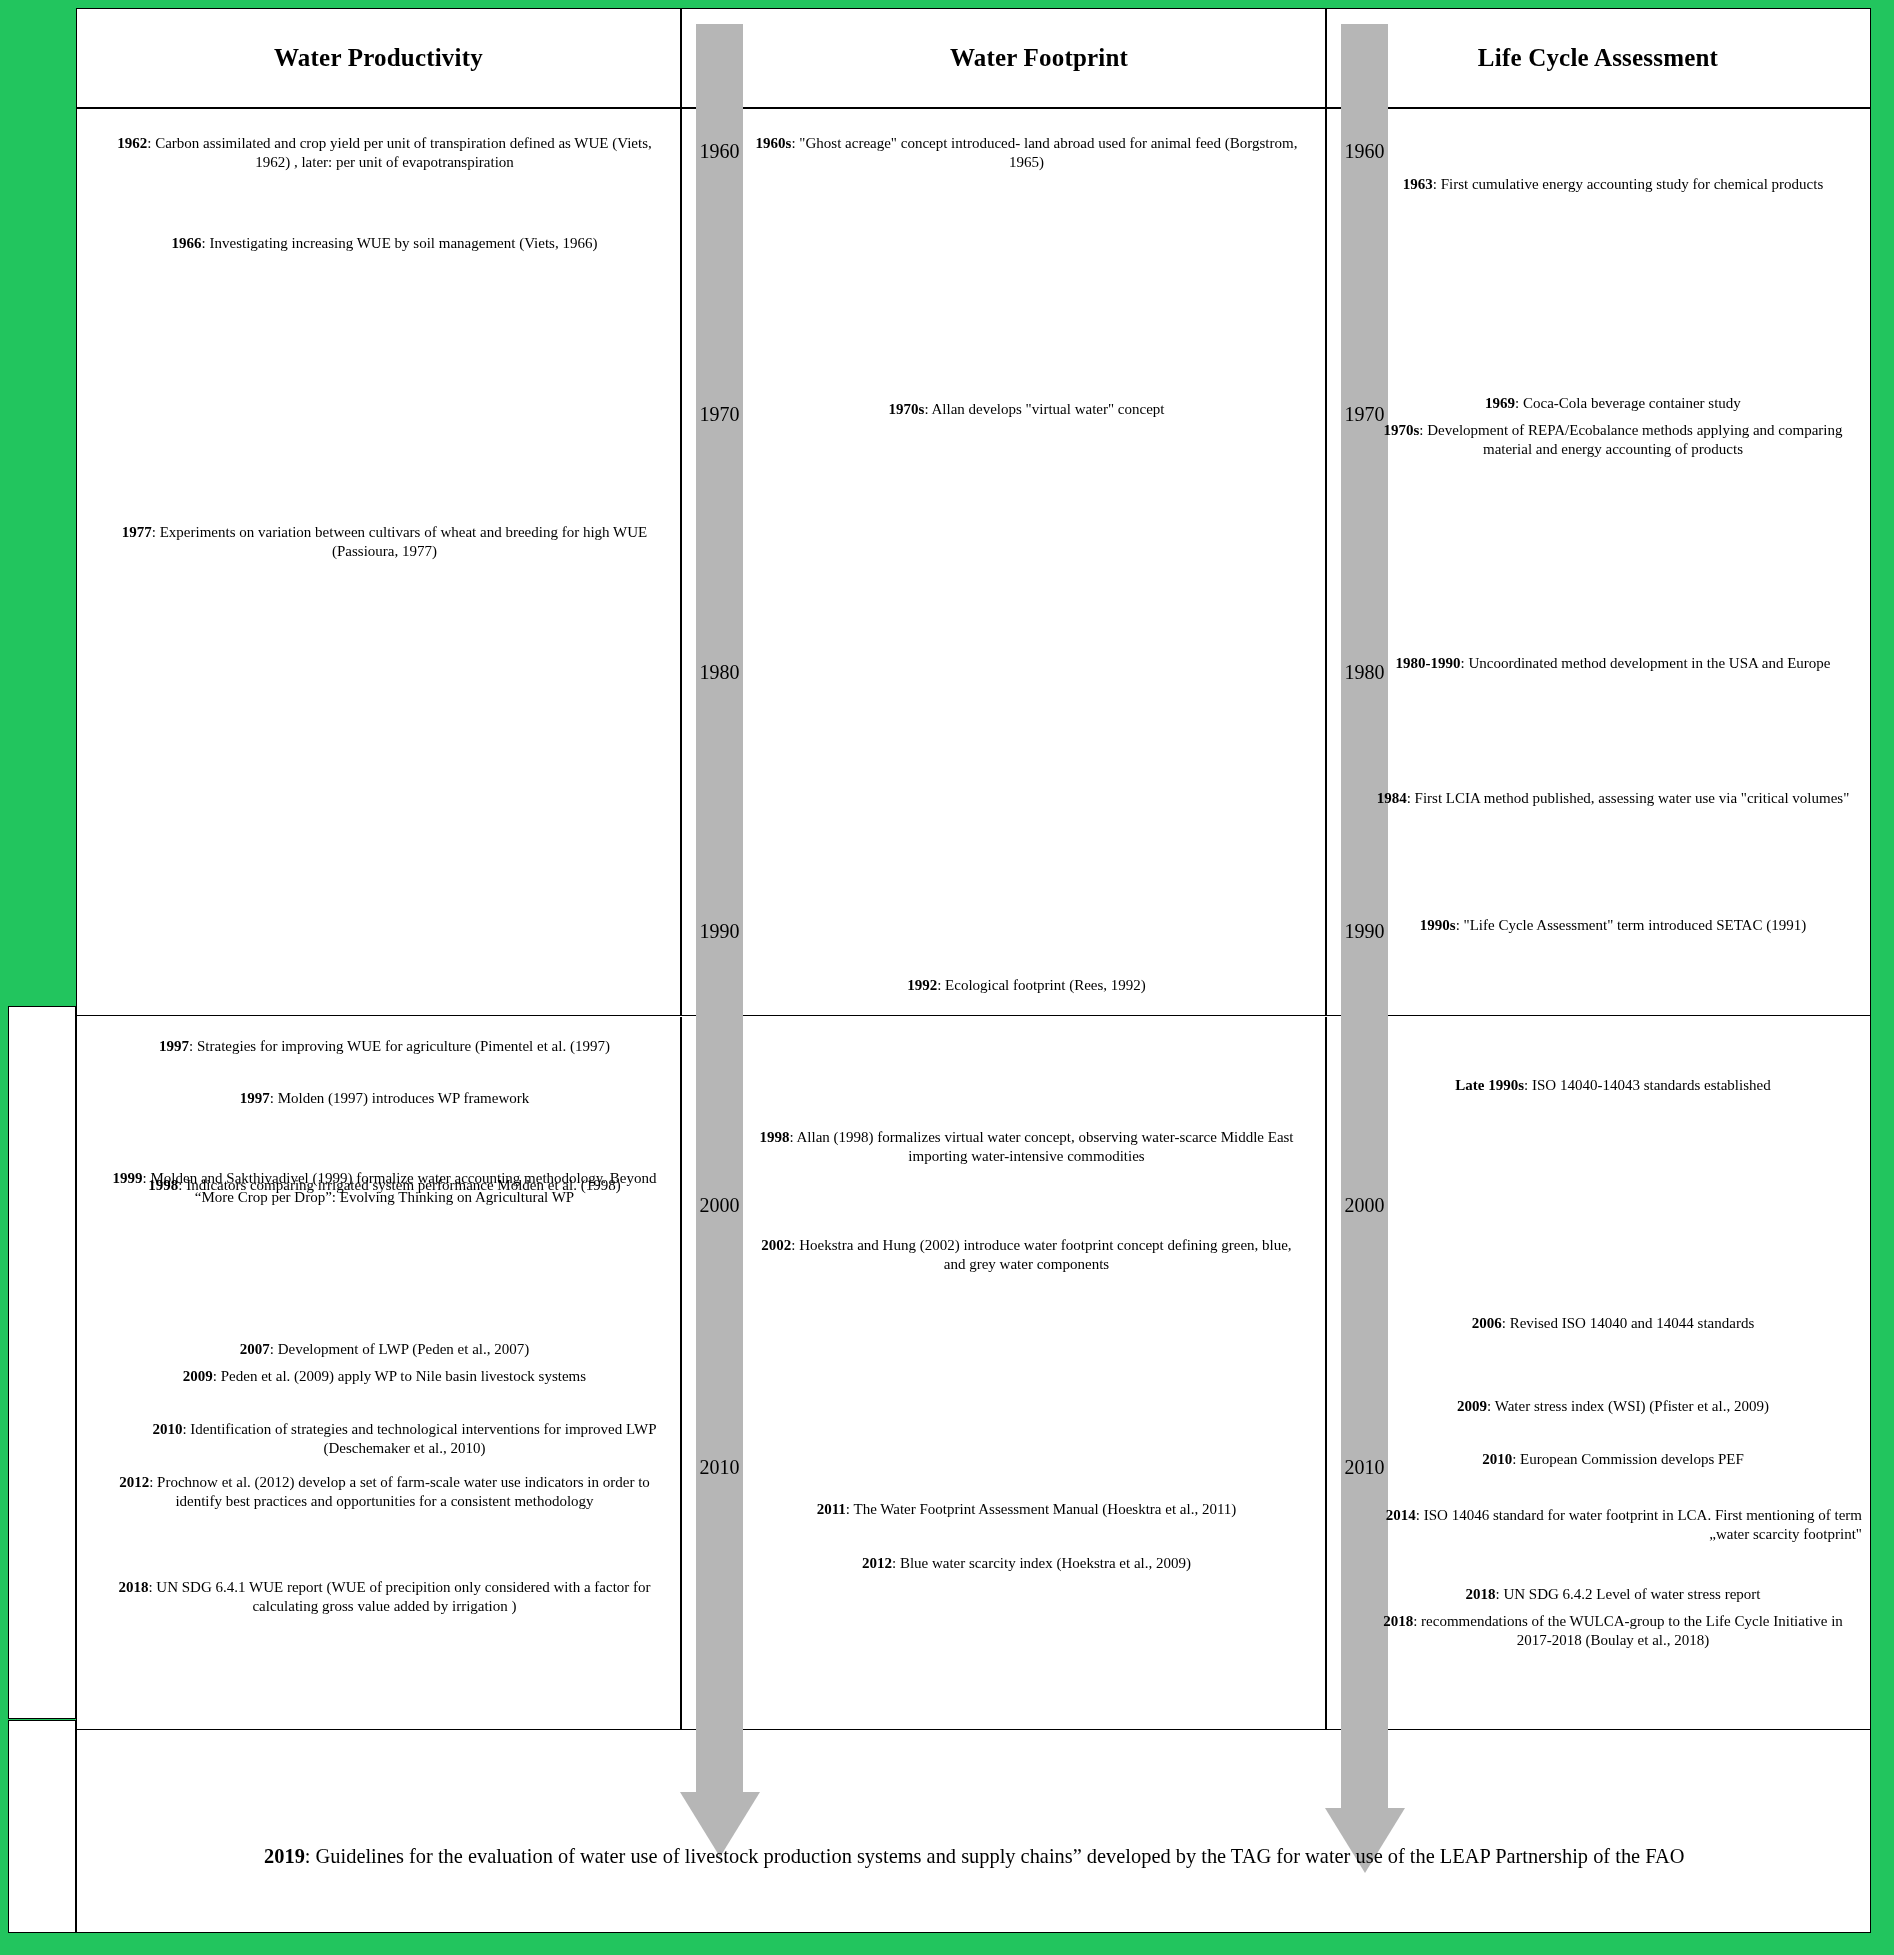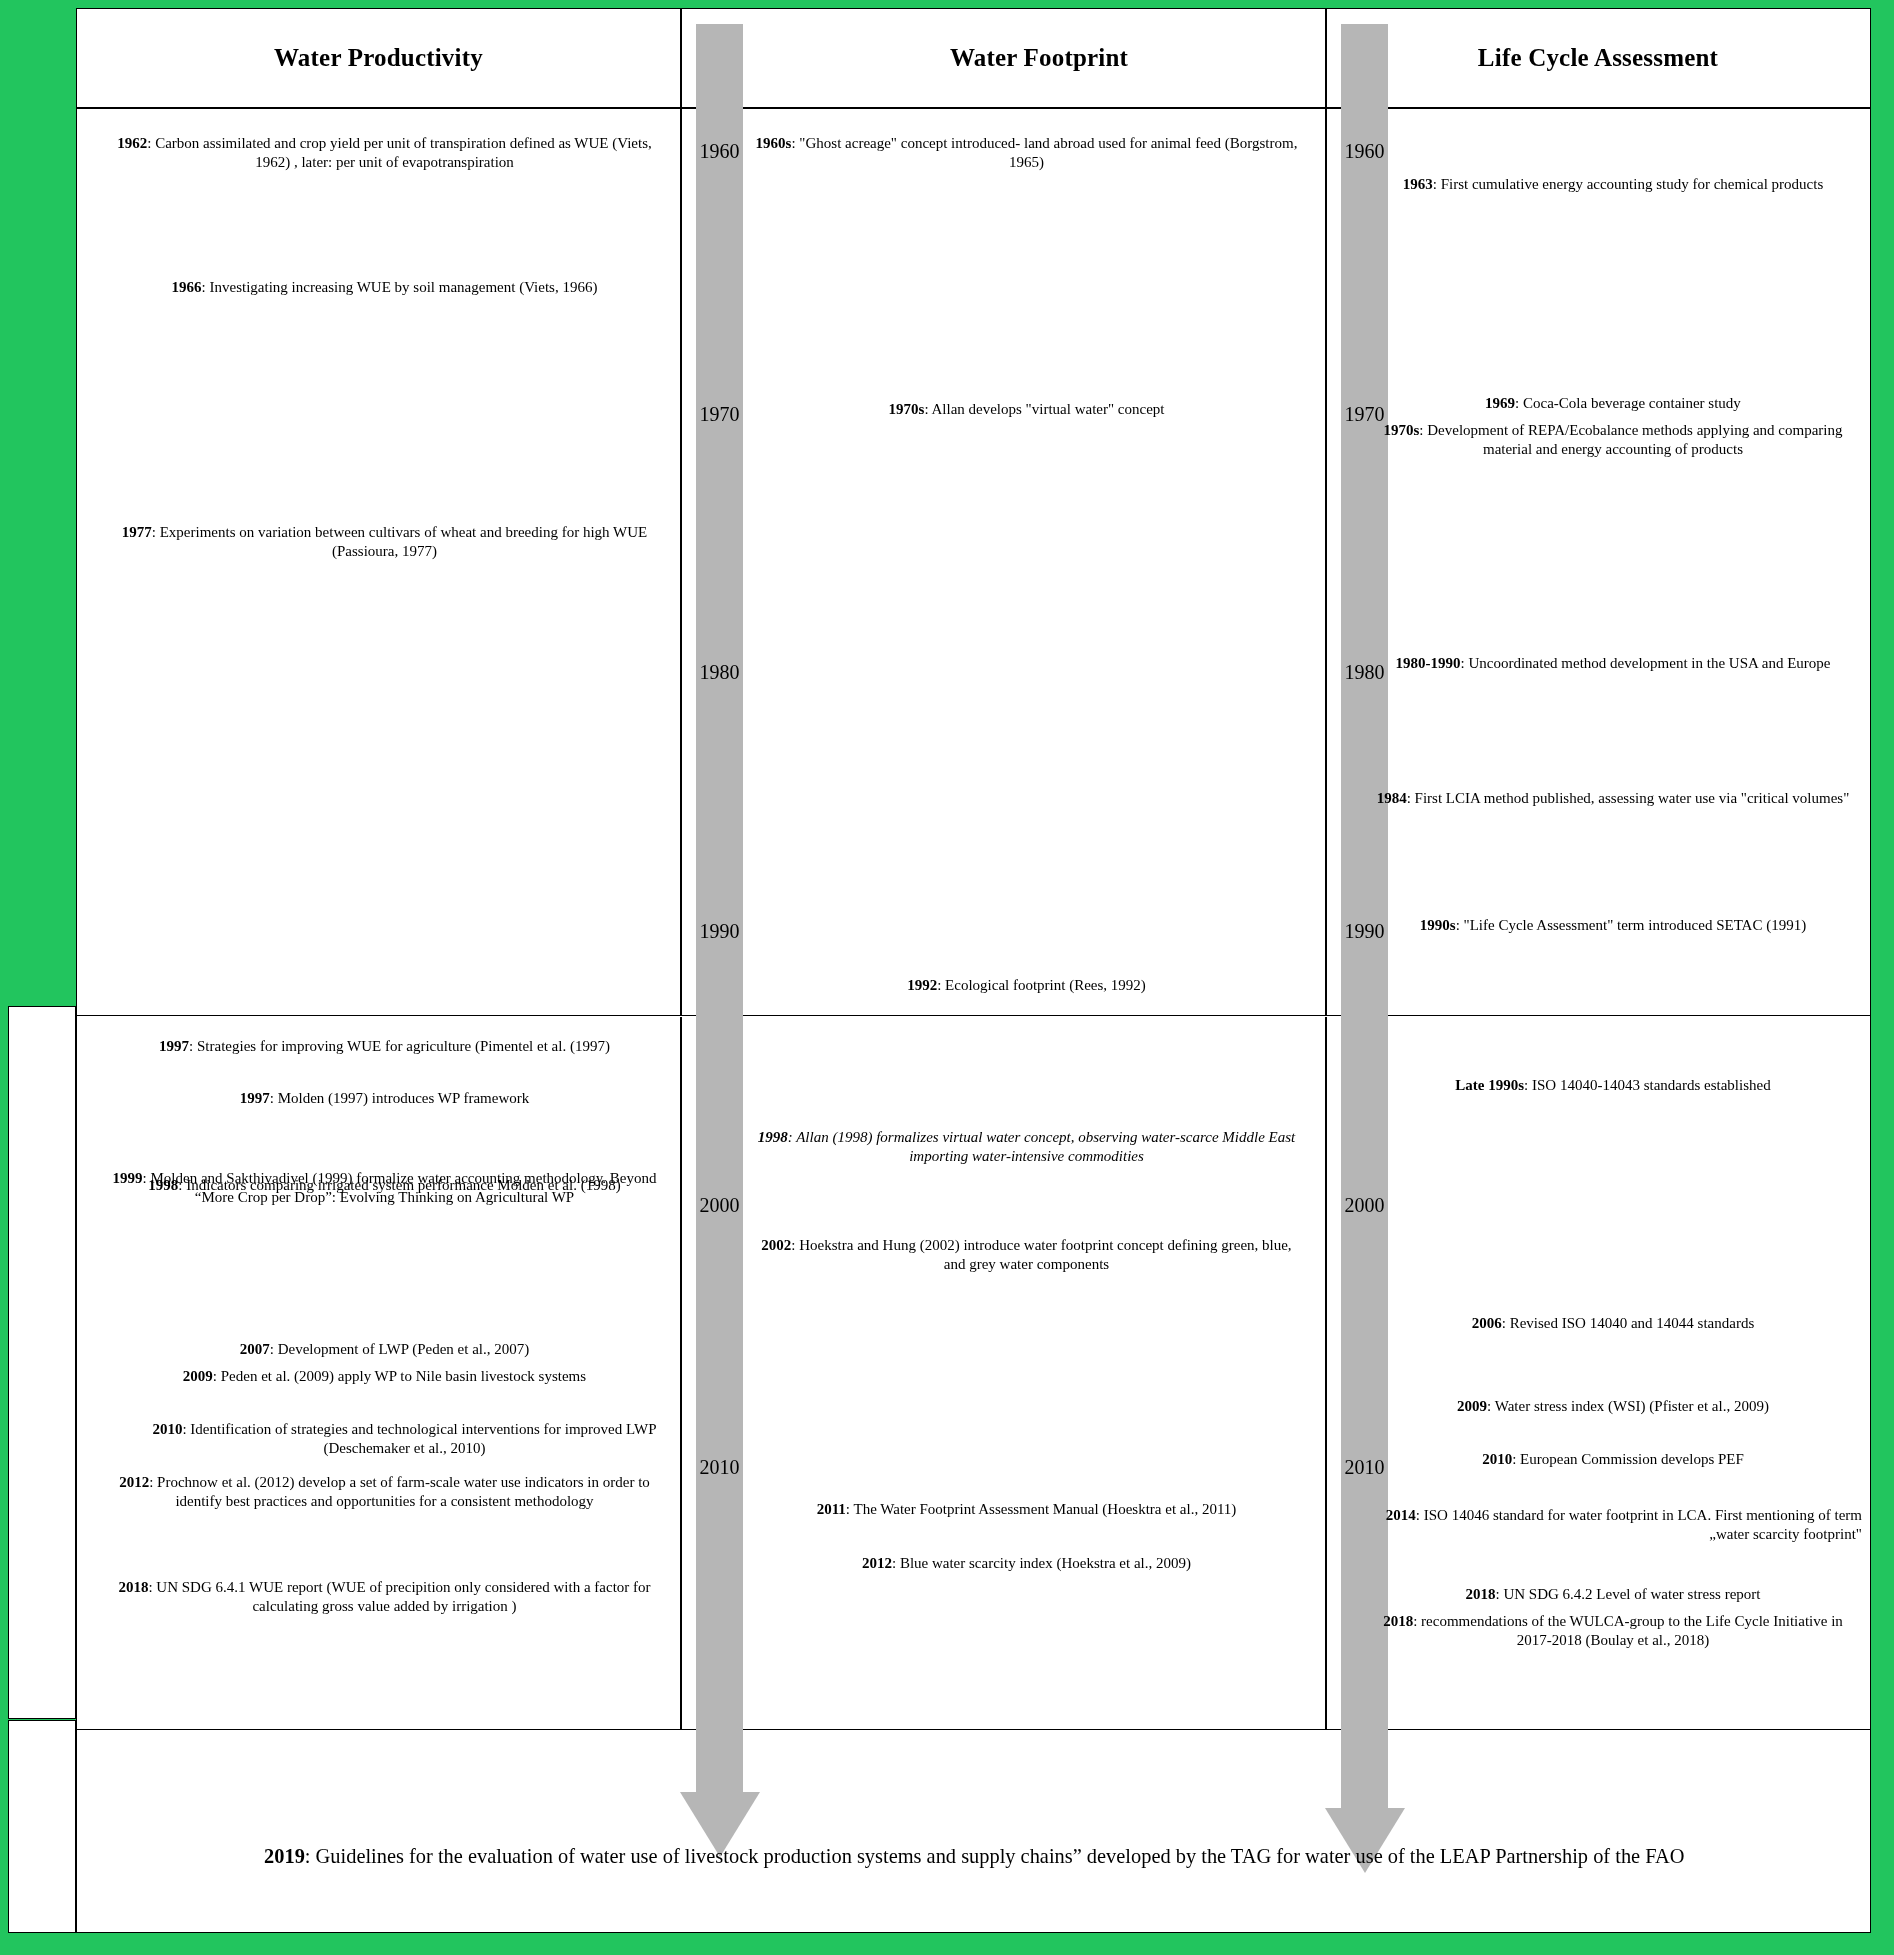--- a/index.html
+++ b/index.html
@@ -218,21 +218,21 @@
       <div class="decade" style="left:1264px; top:295px;">1970</div>
       <div class="decade" style="left:1264px; top:553px;">1980</div>
       <div class="decade" style="left:1264px; top:812px;">1990</div>
       <div class="decade" style="left:1264px; top:1086px;">2000</div>
       <div class="decade" style="left:1264px; top:1348px;">2010</div>
 
       <div class="event" style="left:26px; top:25px; width:563px;">
         <b>1962</b><span>: </span><span>Carbon assimilated and crop yield per unit of transpiration defined as WUE (Viets, 1962) , later: per unit of evapotranspiration</span>
       </div>
 
-      <div class="event" style="left:26px; top:125px; width:563px;margin-top:44px;">
+      <div class="event" style="left:26px; top:125px; width:563px;">
         <b>1966</b><span>: </span><span>Investigating increasing WUE by soil management (Viets, 1966)</span>
       </div>
 
       <div class="event" style="left:26px; top:414px; width:563px;">
         <b>1977</b><span>: </span><span>Experiments on variation between cultivars of wheat and breeding for high WUE (Passioura, 1977)</span>
       </div>
 
       <div class="event" style="left:26px; top:928px; width:563px;">
         <b>1997</b><span>: </span><span>Strategies for improving WUE for agriculture (Pimentel et al. (1997)</span>
       </div>
@@ -274,21 +274,21 @@
       </div>
 
       <div class="event" style="left:672px; top:291px; width:555px;">
         <b>1970s</b><span>: </span><span>Allan develops "virtual water" concept</span>
       </div>
 
       <div class="event" style="left:672px; top:867px; width:555px;">
         <b>1992</b><span>: </span><span>Ecological footprint (Rees, 1992)</span>
       </div>
 
-      <div class="event" style="left:672px; top:1019px; width:555px;font-style:italic;">
+      <div class="event" style="left:672px; top:1019px; width:555px;">
         <b>1998</b><span>: </span><span>Allan (1998) formalizes virtual water concept, observing water-scarce Middle East importing water-intensive commodities</span>
       </div>
 
       <div class="event" style="left:672px; top:1127px; width:555px;">
         <b>2002</b><span>: </span><span>Hoekstra and Hung (2002) introduce water footprint concept defining green, blue, and grey water components</span>
       </div>
 
       <div class="event" style="left:672px; top:1391px; width:555px;">
         <b>2011</b><span>: </span><span>The Water Footprint Assessment Manual (Hoesktra et al., 2011)</span>
       </div>

